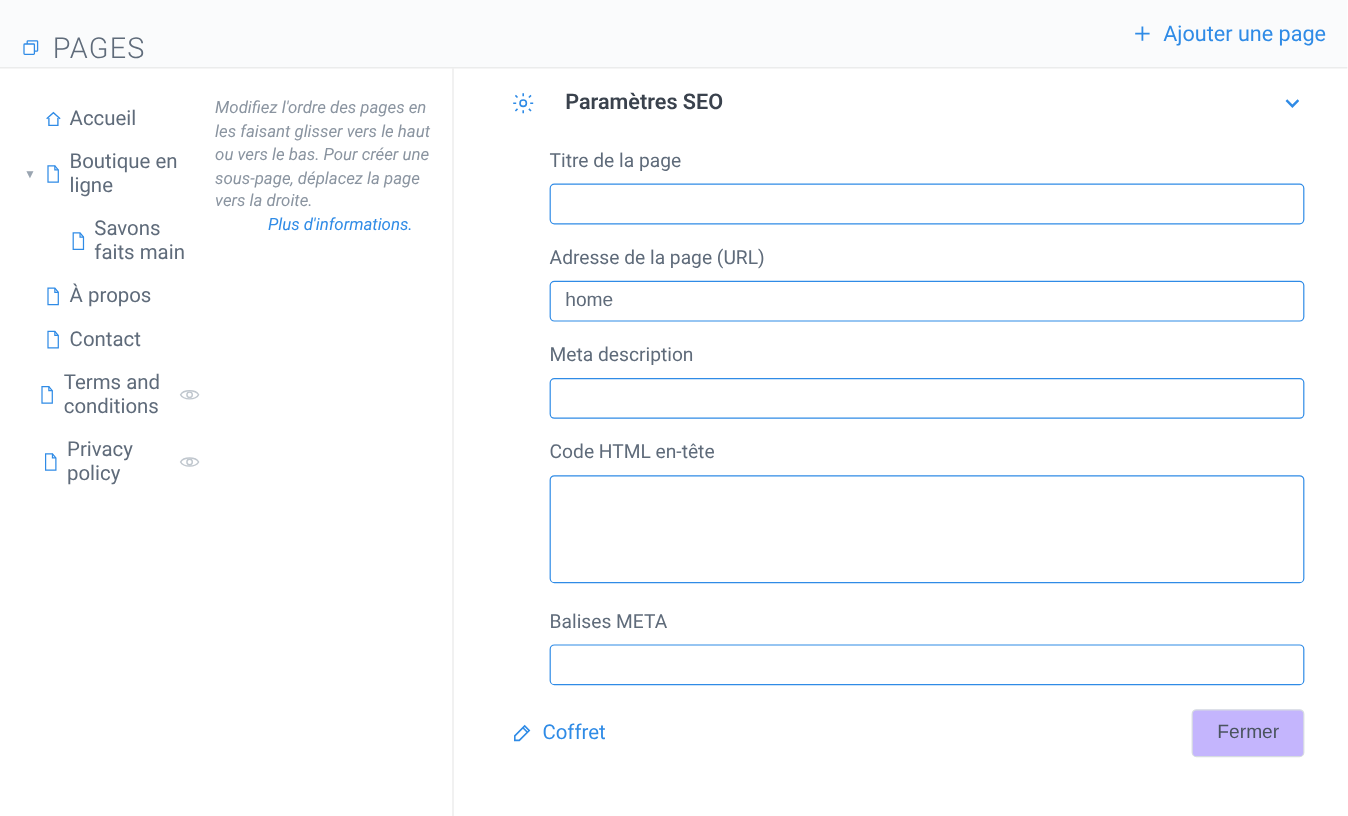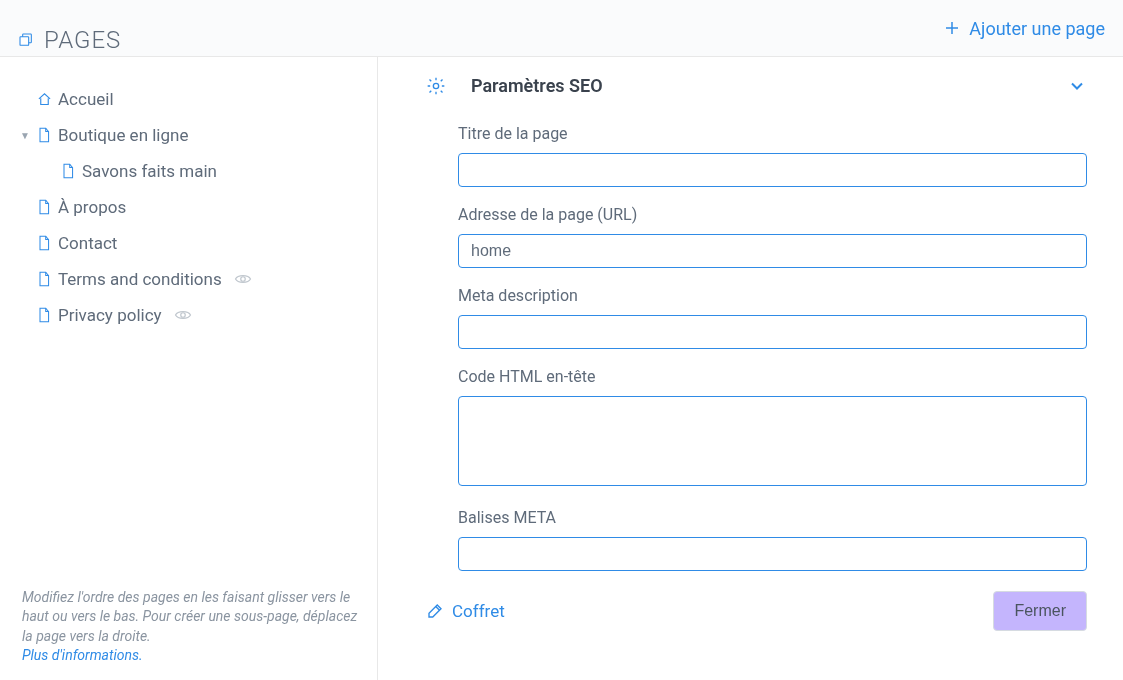--- a/index.html
+++ b/index.html
@@ -42,21 +42,21 @@
   }
   .content {
     display: flex;
     height: calc(100% - 57px);
   }
   .sidebar {
     width: 378px;
     border-right: 1px solid #e8e8e8;
     padding: 24px 0 0 10px;
     display: flex;
-    flex-direction: column;
+    flex-direction: row;
     position: relative;
   }
   .tree {
     flex: 1;
     font-size: 17px;
   }
   .tree-item {
     display: flex;
     align-items: center;
     padding: 8px 0 8px 10px;
@@ -92,20 +92,21 @@
   .sidebar-footer {
     padding: 0 16px 14px 12px;
     font-size: 14px;
     color: #8a94a0;
     font-style: italic;
     line-height: 1.4;
   }
   .sidebar-footer a {
     color: #2f8be6;
     text-decoration: none;
+    margin-left: 44px;
   }
   .main {
     flex: 1;
     padding: 18px 36px 18px 48px;
     overflow-y: auto;
   }
   .panel-header {
     display: flex;
     align-items: center;
     gap: 25px;

